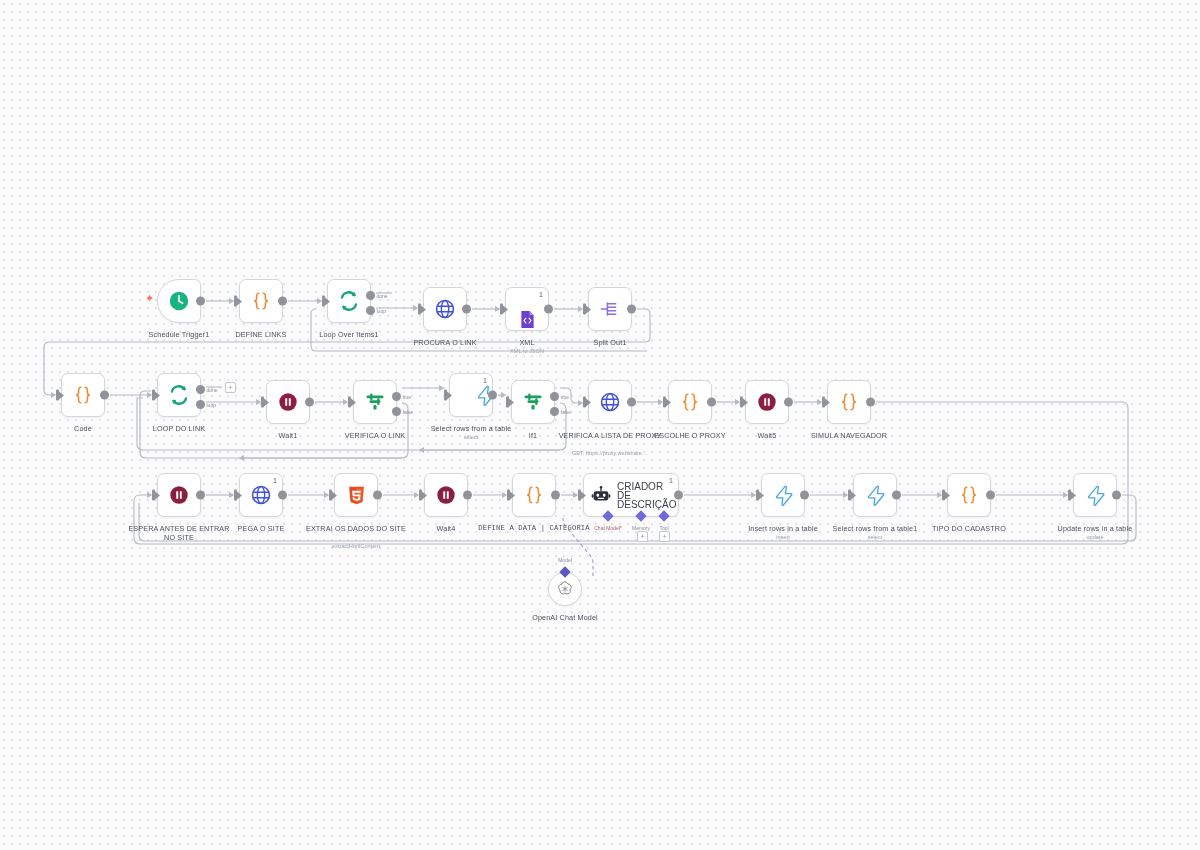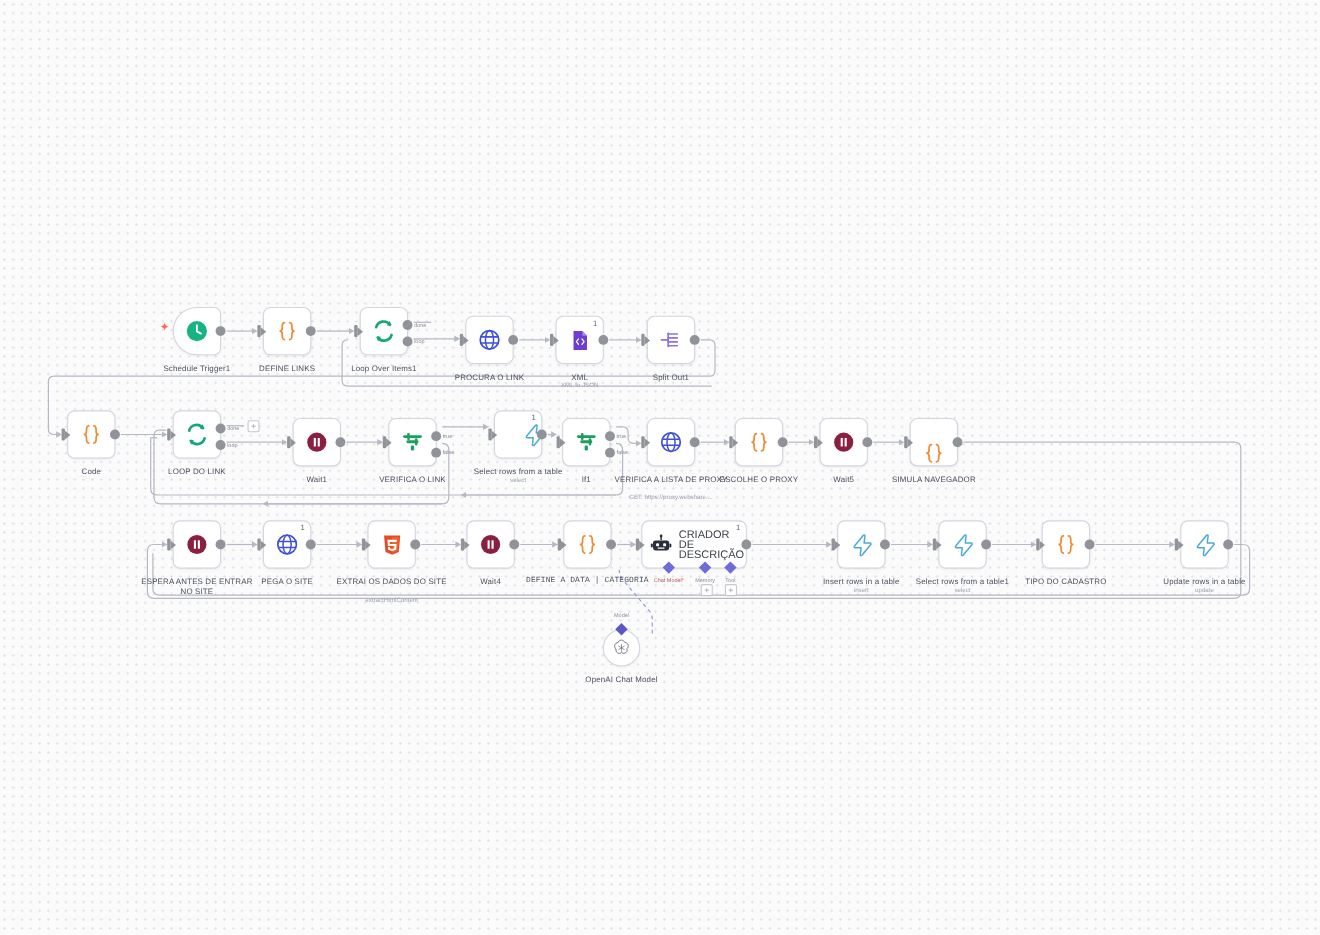--- a/index.html
+++ b/index.html
@@ -298,21 +298,21 @@
       <svg class="icon-svg" width="22" height="22" viewBox="0 0 24 24">
         <circle cx="12" cy="12" r="9.2" stroke="#3f51d8" stroke-width="1.7" fill="none"></circle>
         <ellipse cx="12" cy="12" rx="4" ry="9.2" stroke="#3f51d8" stroke-width="1.5" fill="none"></ellipse>
         <path d="M3 9h18M3 15h18" stroke="#3f51d8" stroke-width="1.5"></path>
       </svg>
     </span>
     <div class="port-out single"></div>
     <div class="node-label">PROCURA O LINK</div>
   </div>
 
-  <div class="node" style="left:505px;top:287px;">
+  <div class="node" style="left:505px;top:287px;align-items:flex-end;">
     <div class="port-in"></div>
     <span class="badge">1</span>
     <span>
       <svg class="icon-svg" width="21" height="21" viewBox="0 0 24 24">
         <path d="M5 2.2h9.2L19 7v14.8H5z" fill="#6c3fd1"></path>
         <path d="M14.2 2.2V7H19z" fill="#a98ae6"></path>
         <path d="M10.2 10.4L8 13.2l2.2 2.8M13.8 10.4l2.2 2.8 -2.2 2.8" stroke="#ffffff" stroke-width="1.3" fill="none" stroke-linecap="round" stroke-linejoin="round"></path>
       </svg>
     </span>
     <div class="port-out single"></div>
@@ -463,21 +463,21 @@
       <svg class="icon-svg" width="22" height="22" viewBox="0 0 24 24">
         <circle cx="12" cy="12" r="9.5" fill="#8b1f3f"></circle>
         <rect x="9" y="7.8" width="2.1" height="8.4" fill="#ffffff" rx="0.5"></rect>
         <rect x="12.9" y="7.8" width="2.1" height="8.4" fill="#ffffff" rx="0.5"></rect>
       </svg>
     </span>
     <div class="port-out single"></div>
     <div class="node-label">Wait5</div>
   </div>
 
-  <div class="node" style="left:827px;top:380px;align-items:flex-end;">
+  <div class="node" style="left:827px;top:380px;">
     <div class="port-in"></div>
     <span>
       <svg class="icon-svg" width="22" height="22" viewBox="0 0 24 24">
         <path d="M9.5 3.5C7 3.5 7.2 7 7.2 9 7.2 10.6 6 12 4.5 12 6 12 7.2 13.4 7.2 15c0 2 -0.2 5.5 2.3 5.5" stroke="#ef8b32" stroke-width="1.7" fill="none" stroke-linecap="round"></path>
         <path d="M14.5 3.5C17 3.5 16.8 7 16.8 9c0 1.6 1.2 3 2.7 3 -1.5 0 -2.7 1.4 -2.7 3 0 2 0.2 5.5 -2.3 5.5" stroke="#ef8b32" stroke-width="1.7" fill="none" stroke-linecap="round"></path>
       </svg>
     </span>
     <div class="port-out single"></div>
     <div class="node-label">SIMULA NAVEGADOR</div>
   </div>

